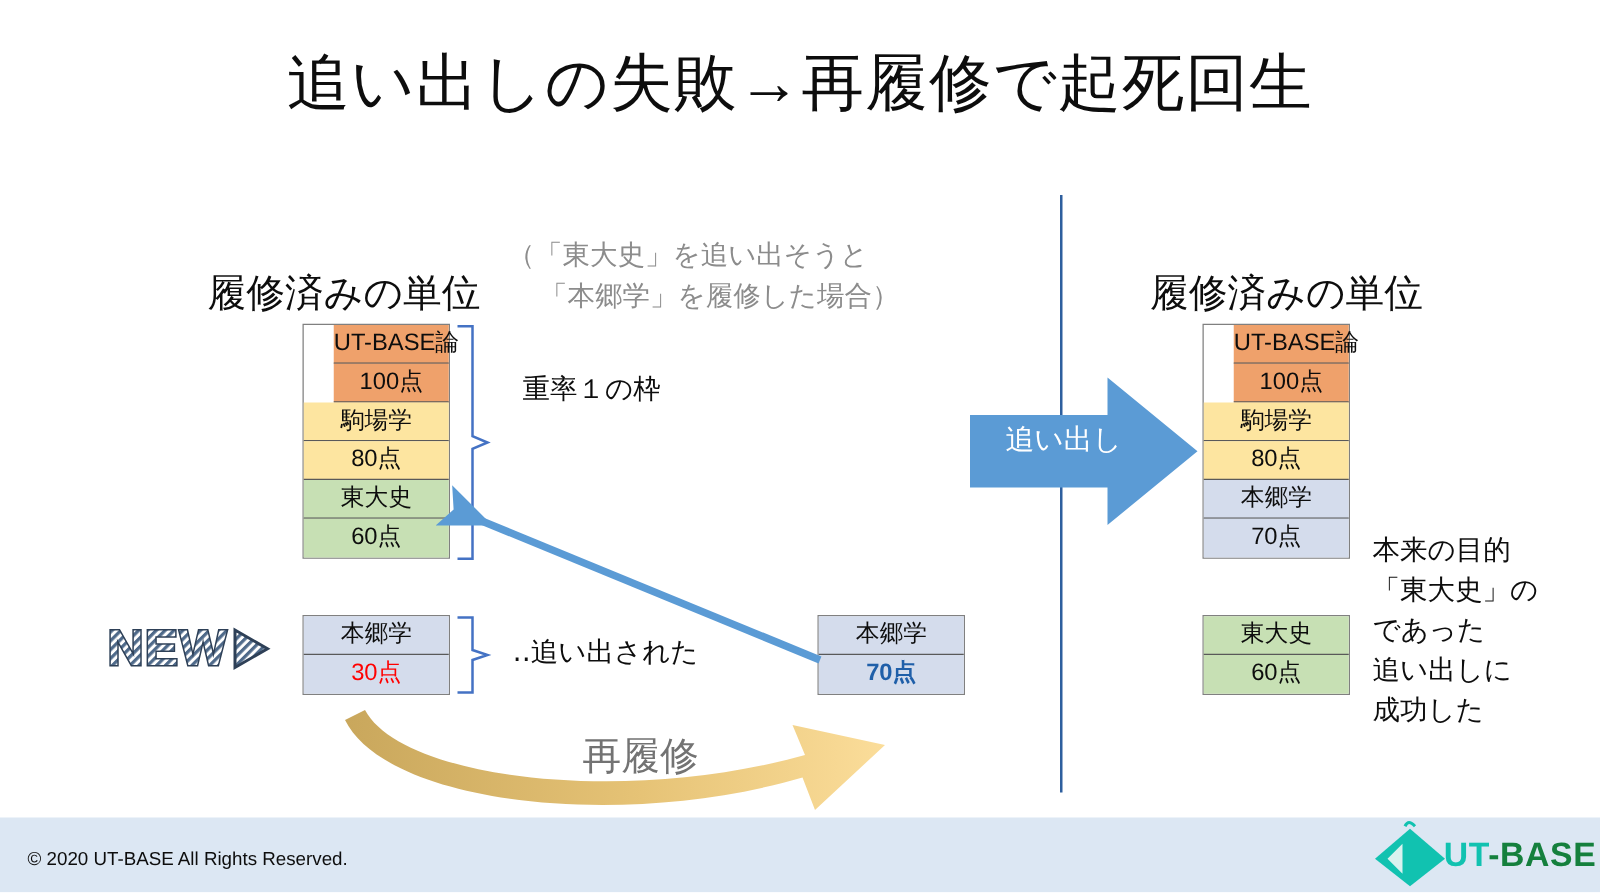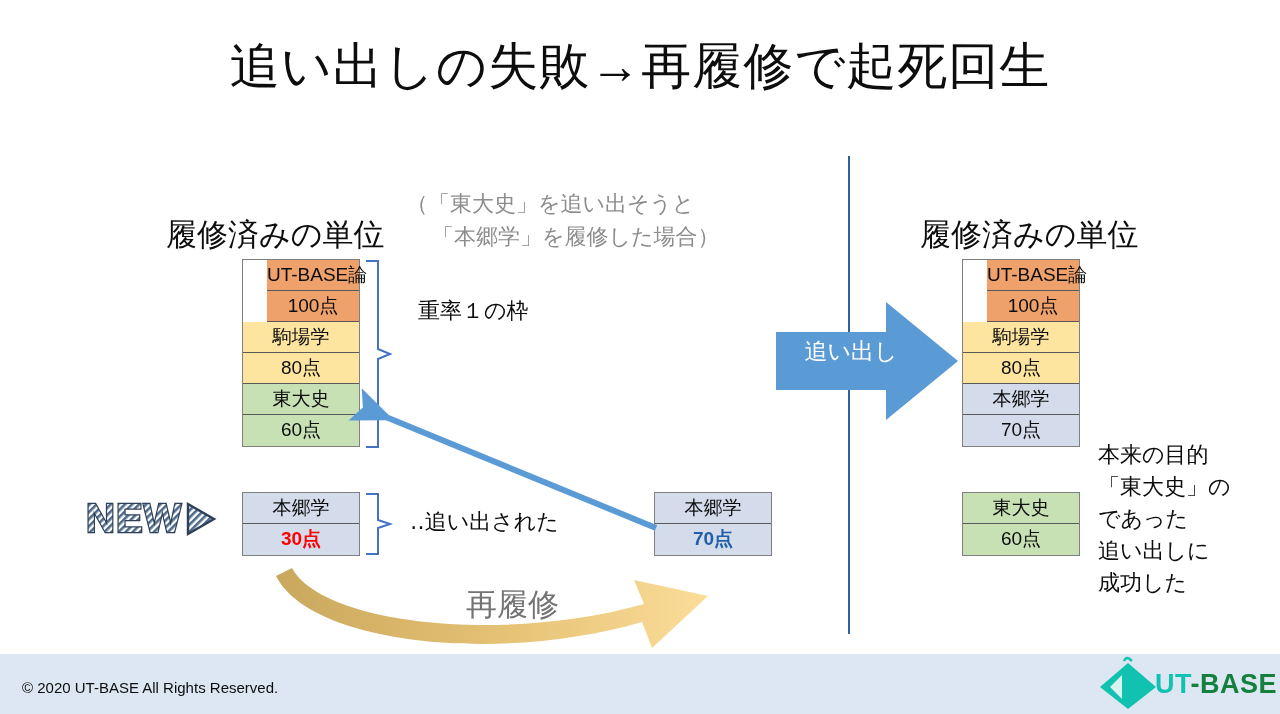--- a/index.html
+++ b/index.html
@@ -81,21 +81,21 @@
     color: #0d0d0d;
     border-bottom: 1px solid #595959;
     box-sizing: border-box;
     white-space: nowrap;
   }
   .credit-row:last-child { border-bottom: none; text-align: center; }
   .c-orange { background: #efa16b; margin-left: 24px; }
   .c-yellow { background: #fde5a0; }
   .c-green  { background: #c7e0b4; }
   .c-blue   { background: #d4dcec; }
-  .credit-row.score-red  { color: #ff0000; font-weight: bold; }
+  .credit-row.score-red  { color: #ff0000; font-weight: normal; }
   .credit-row.score-blue { color: #1f5fa9; font-weight: bold; }
 
   #table-left-main   { left: 242px; top: 259px; }
   #table-left-new    { left: 242px; top: 492px; }
   #table-mid-hongo   { left: 654px; top: 492px; }
   #table-right-main  { left: 962px; top: 259px; }
   #table-right-todai { left: 962px; top: 492px; }
 
   
   .bracket-label {
@@ -136,26 +136,25 @@
     font-size: 31px;
     line-height: 38px;
     color: #737373;
     white-space: nowrap;
   }
 
   
   #right-note {
     position: absolute;
     left: 1098px;
-    top: 441px;
+    top: 424px;
     font-size: 22px;
     line-height: 32px;
     color: #0d0d0d;
     white-space: nowrap;
-    font-family: Liberation Mono, monospace;
   }
   #right-note span { display: block; }
 
   
   #footer-bar {
     position: absolute;
     left: 0;
     top: 654px;
     width: 1280px;
     height: 60px;

